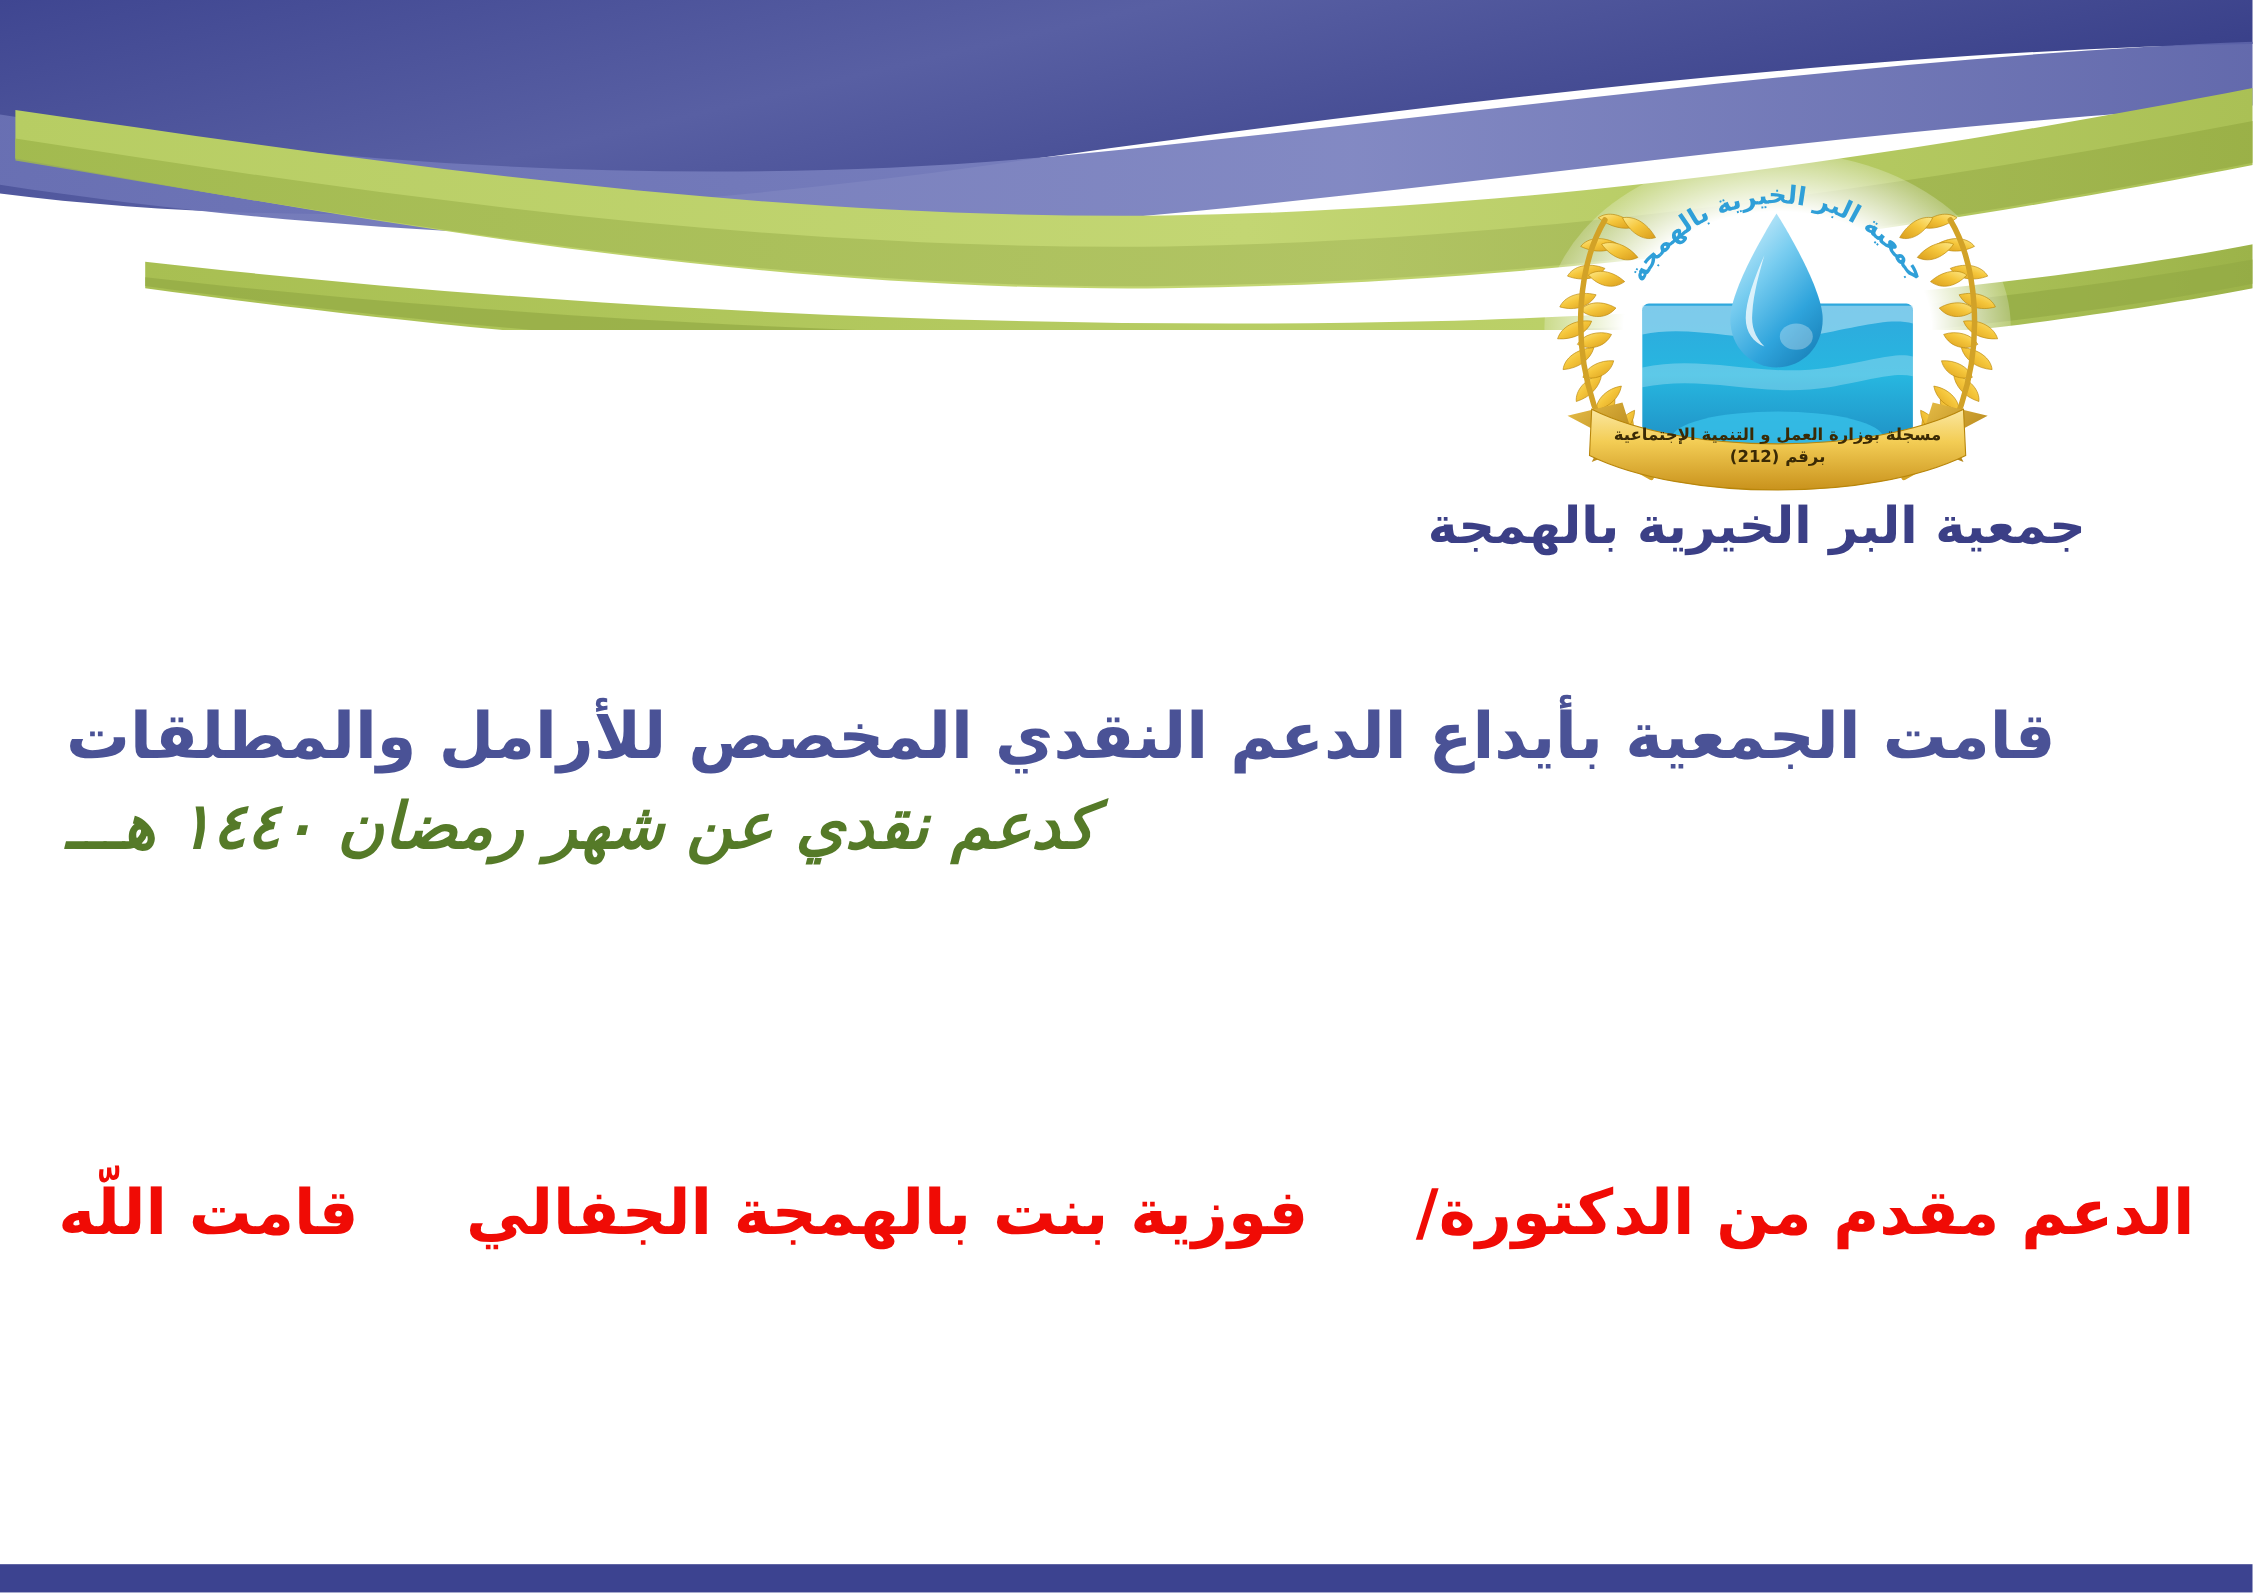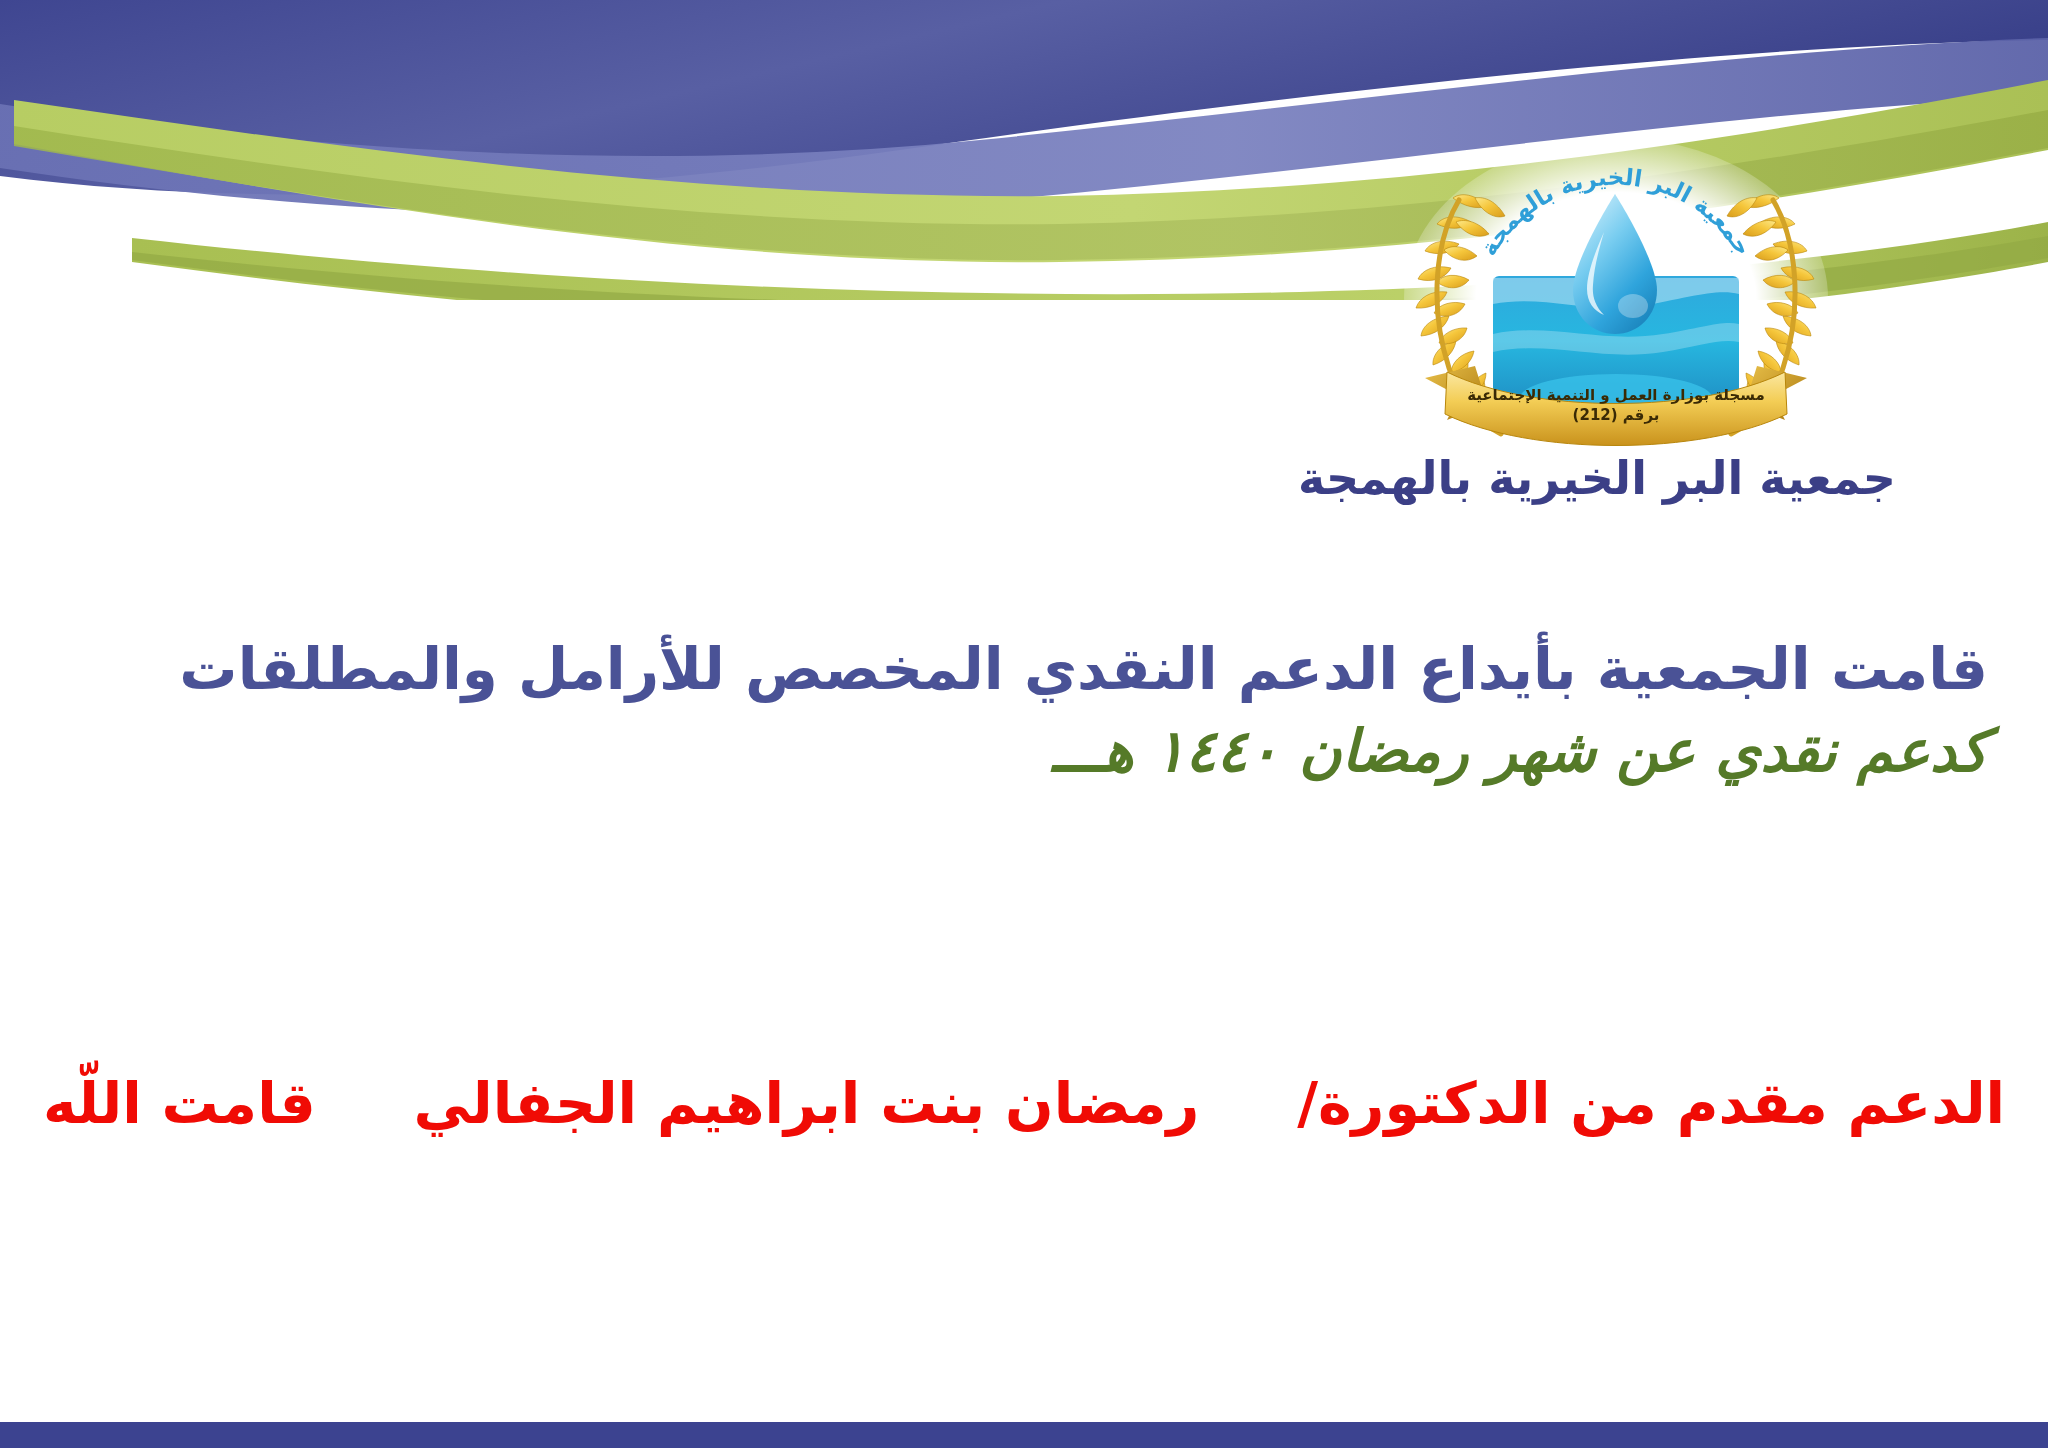--- a/index.html
+++ b/index.html
@@ -68,21 +68,21 @@
     direction: rtl;
   }
 
   
   .body-text {
     position: absolute;
     top: 628px;
     left: 60px;
     width: 1928px;
     direction: rtl;
-    text-align: right;
+    text-align: left;
   }
   .body-line {
     font-size: 58px;
     font-weight: bold;
     line-height: 1.42;
     color: #4a5296;
     white-space: nowrap;
   }
   .body-line.l1 { letter-spacing: 0px; }
   .body-line.l2 { letter-spacing: 0px; }
@@ -273,20 +273,20 @@
   </div>
 
   <div class="body-text">
     <div class="body-line l1">قامت  الجمعية بأيداع الدعم النقدي المخصص للأرامل والمطلقات</div>
     <div class="body-line green">كدعم نقدي عن شهر رمضان ١٤٤٠ هـــ</div>
   </div>
 
   <div class="donor-line">
     <span>الدعم مقدم من الدكتورة/</span>
     <span class="donor-gap"></span>
-    <span>رمضان بنت ابراهيم الجفالي</span>
+    <span>فوزية بنت بالهمجة الجفالي</span>
     <span class="donor-gap"></span>
     <span>قامت اللّه</span>
   </div>
 
   <div class="bottom-bar"></div>
 
 </div>
 
 </body></html>

